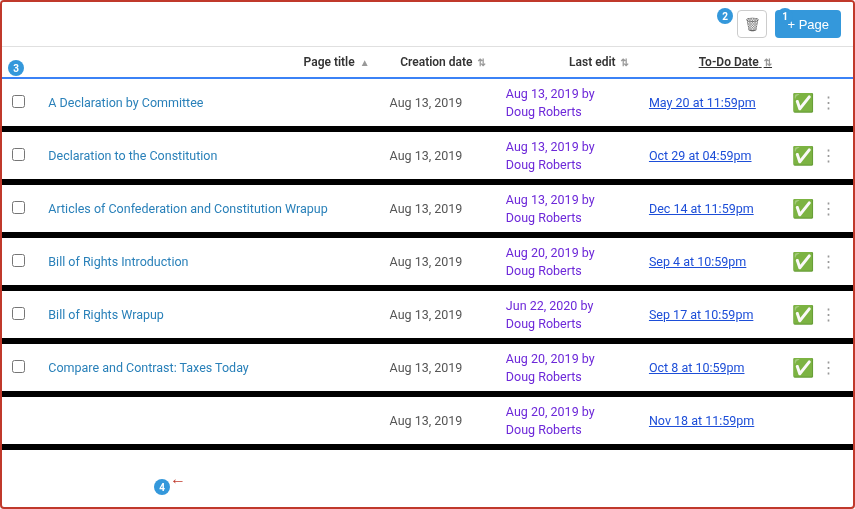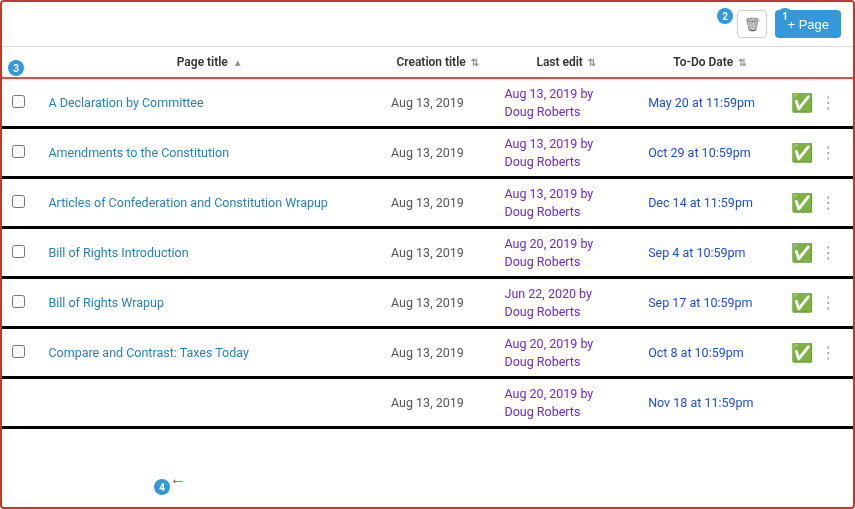--- a/index.html
+++ b/index.html
@@ -121,36 +121,36 @@
       left: 168px;
       bottom: 19px;
       color: #c0392b;
       font-size: 16px;
     }
     table {
       width: 100%;
       border-collapse: collapse;
     }
     thead th {
-      text-align: center;
+      text-align: right;
       padding: 8px 10px;
       font-size: 12px;
       font-weight: 600;
       color: #333;
-      border-bottom: 2px solid #ef4444;
+      border-bottom: 2px solid #3b82f6;
       background: #fff;
       white-space: nowrap;
     }
     thead th .sort-icon {
       color: #999;
       font-size: 10px;
       margin-left: 2px;
     }
     tbody tr {
-      border-bottom: 3px solid #000000;
+      border-bottom: 6px solid #000000;
       margin-left: 13px;
     }
     tbody td {
       padding: 6px 10px;
       vertical-align: middle;
       color: #333;
       font-size: 12.5px;
     }
     .checkbox-cell {
       width: 30px;
@@ -185,21 +185,21 @@
       cursor: pointer;
     }
     .actions-cell {
       display: flex;
       align-items: center;
       gap: 6px;
     }
     .col-title { width: 310px; }
     .col-creation { width: 90px; }
     .col-lastedit { width: 130px; }
-    .col-todo { width: 130px; }
+    .col-todo { width: 130px; text-decoration: underline; }
     .col-actions { width: 55px; }
     .table-wrapper {
       overflow-y: auto;
       max-height: 455px;
     }
   </style>
 </head>
 <body>
 
 <div class="container">
@@ -218,21 +218,21 @@
   <div class="table-wrapper">
     <table>
       <thead>
         <tr>
           <th class="checkbox-cell"></th>
           <th class="col-title">
             <span>Page title</span>
             <span class="sort-icon">▲</span>
           </th>
           <th class="col-creation">
-            <span>Creation title</span>
+            <span>Creation date</span>
             <span class="sort-icon">⇅</span>
           </th>
           <th class="col-lastedit">
             <span>Last edit</span>
             <span class="sort-icon">⇅</span>
           </th>
           <th class="col-todo">
             <span>To-Do Date</span>
             <span class="sort-icon">⇅</span>
           </th>
@@ -248,24 +248,24 @@
             <td class="todo-date col-todo">May 20 at 11:59pm</td>
             <td class="col-actions">
               <div class="actions-cell">
                 <span class="check-icon">✅</span>
                 <span class="more-icon">⋮</span>
               </div>
             </td>
           </tr>
           <tr>
             <td class="checkbox-cell"><input type="checkbox" style=""></td>
-            <td class="col-title"><a class="page-title-link">Amendments to the Constitution</a></td>
+            <td class="col-title"><a class="page-title-link">Declaration to the Constitution</a></td>
             <td class="creation-date col-creation">Aug 13, 2019</td>
             <td class="last-edit col-lastedit">Aug 13, 2019 by<br>Doug Roberts</td>
-            <td class="todo-date col-todo">Oct 29 at 10:59pm</td>
+            <td class="todo-date col-todo">Oct 29 at 04:59pm</td>
             <td class="col-actions">
               <div class="actions-cell">
                 <span class="check-icon">✅</span>
                 <span class="more-icon">⋮</span>
               </div>
             </td>
           </tr>
           <tr>
             <td class="checkbox-cell"><input type="checkbox" style=""></td>
             <td class="col-title"><a class="page-title-link">Articles of Confederation and Constitution Wrapup</a></td>

